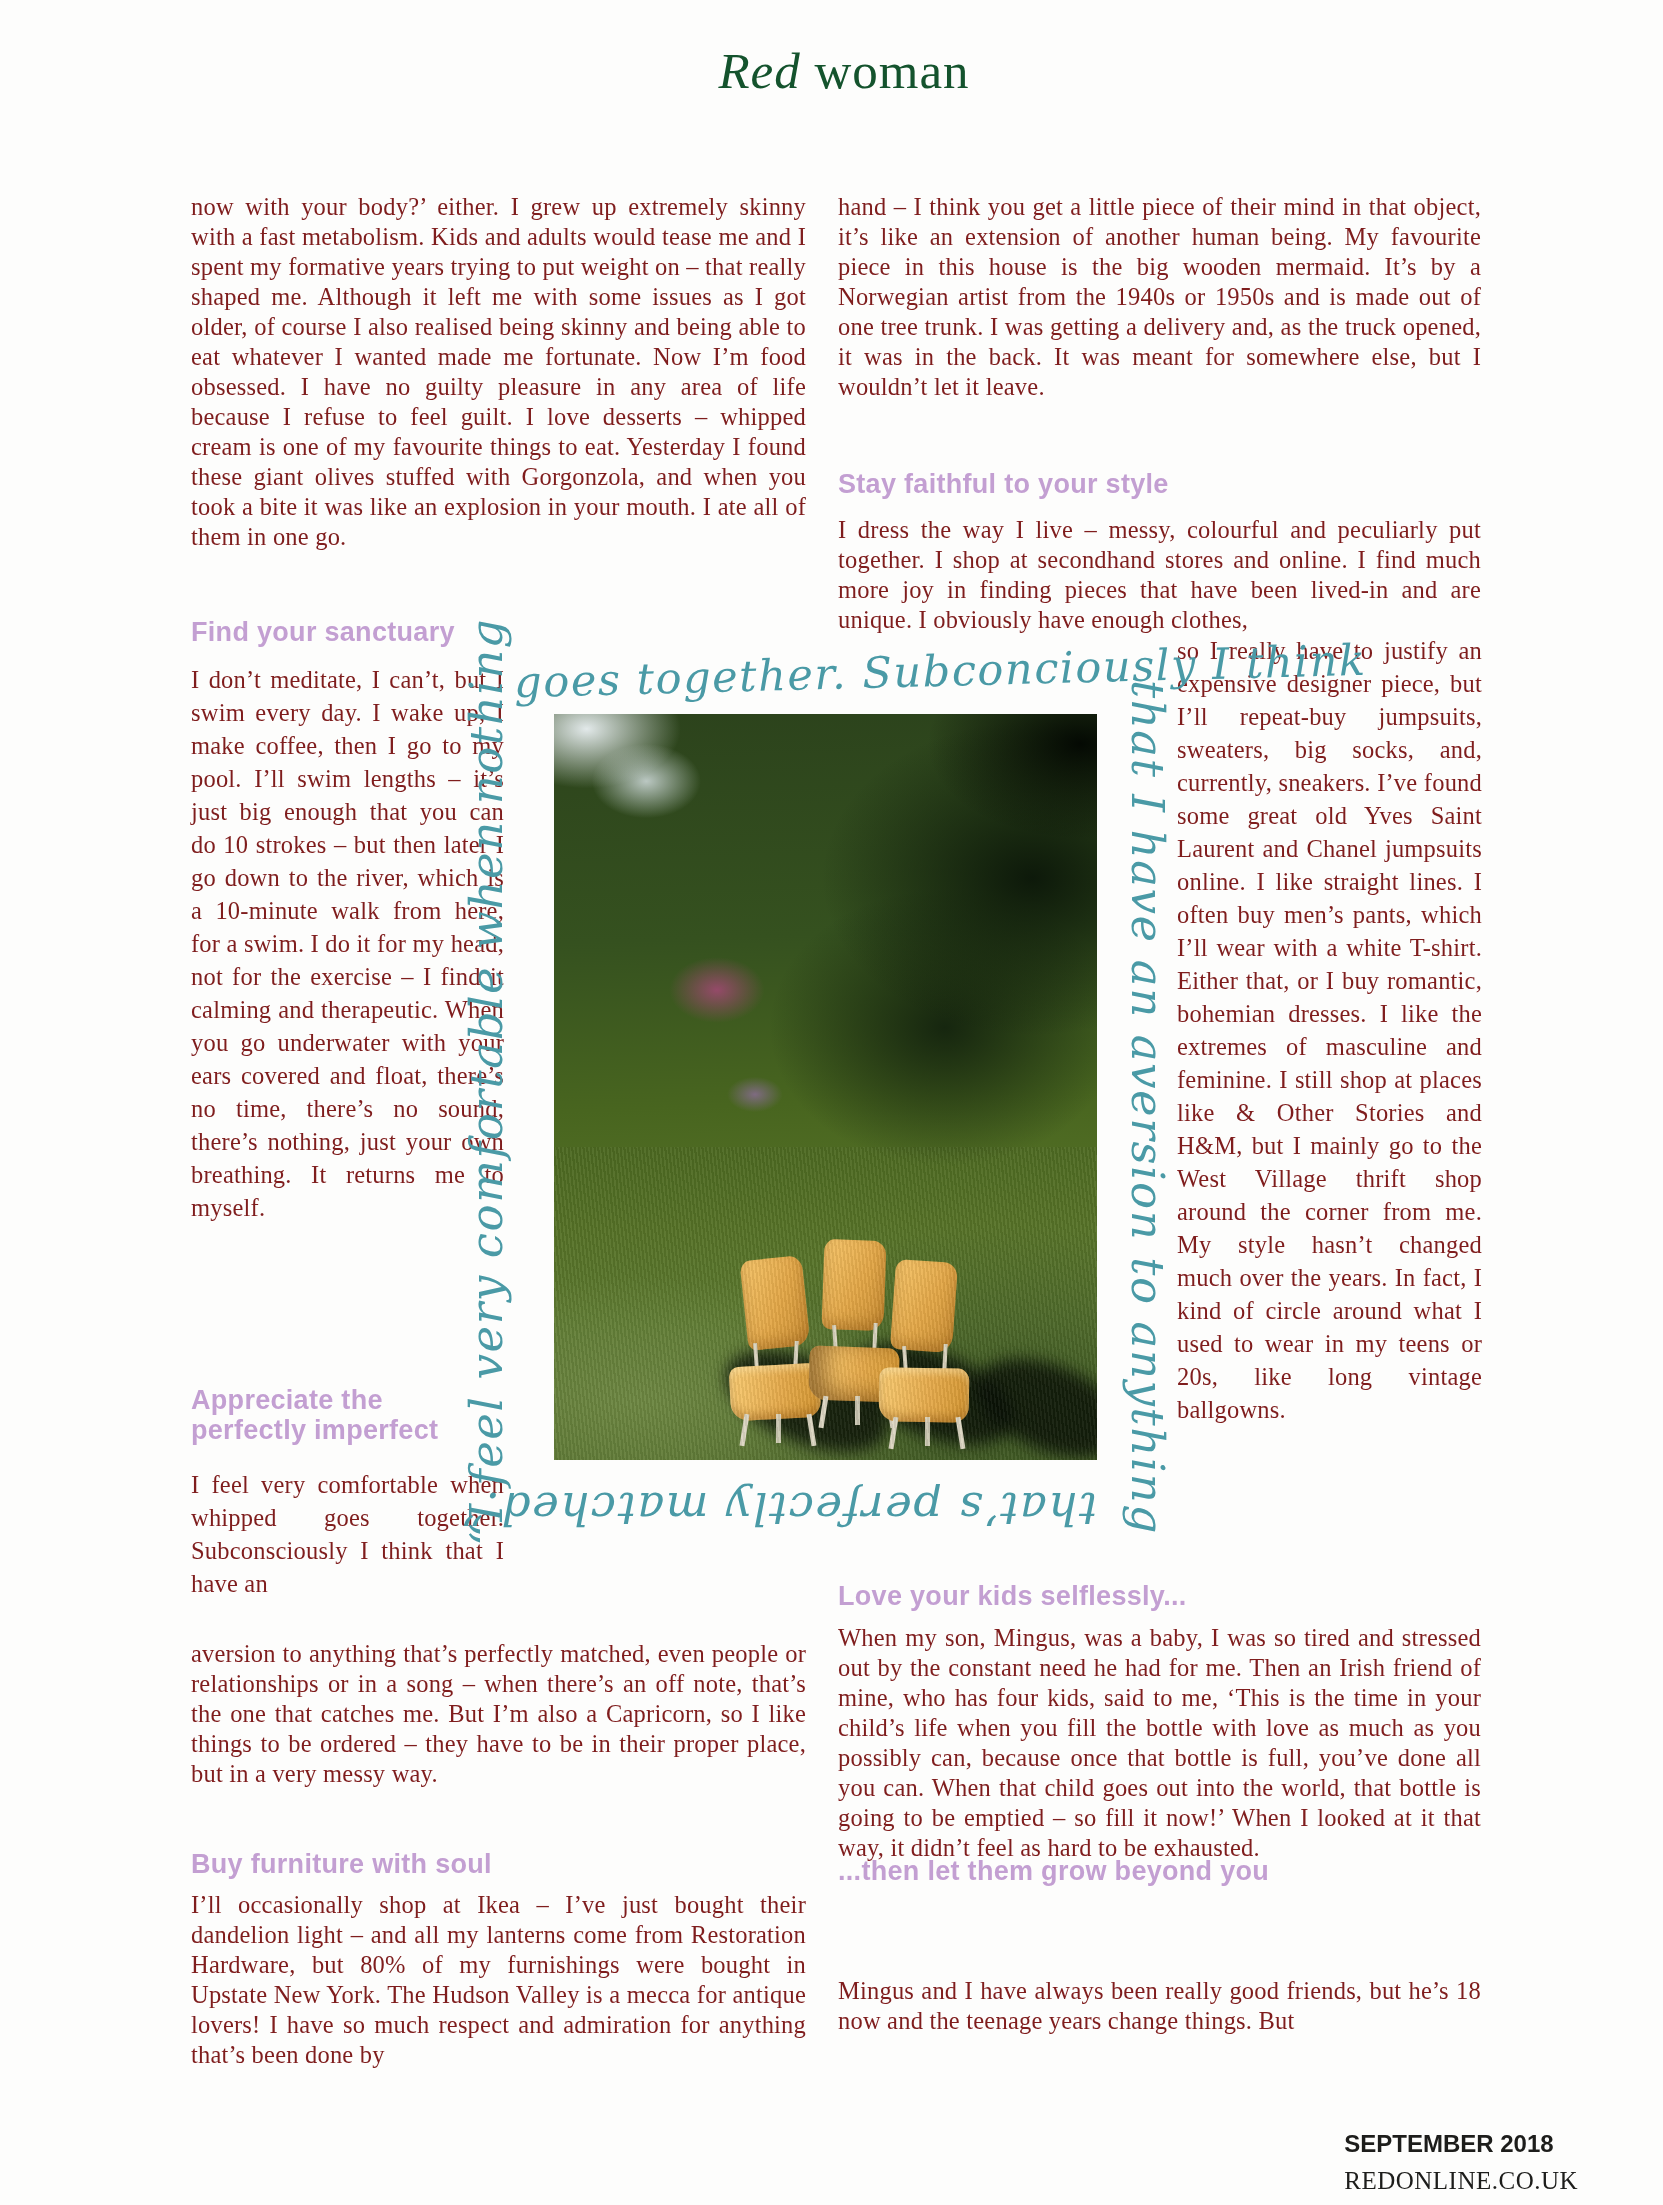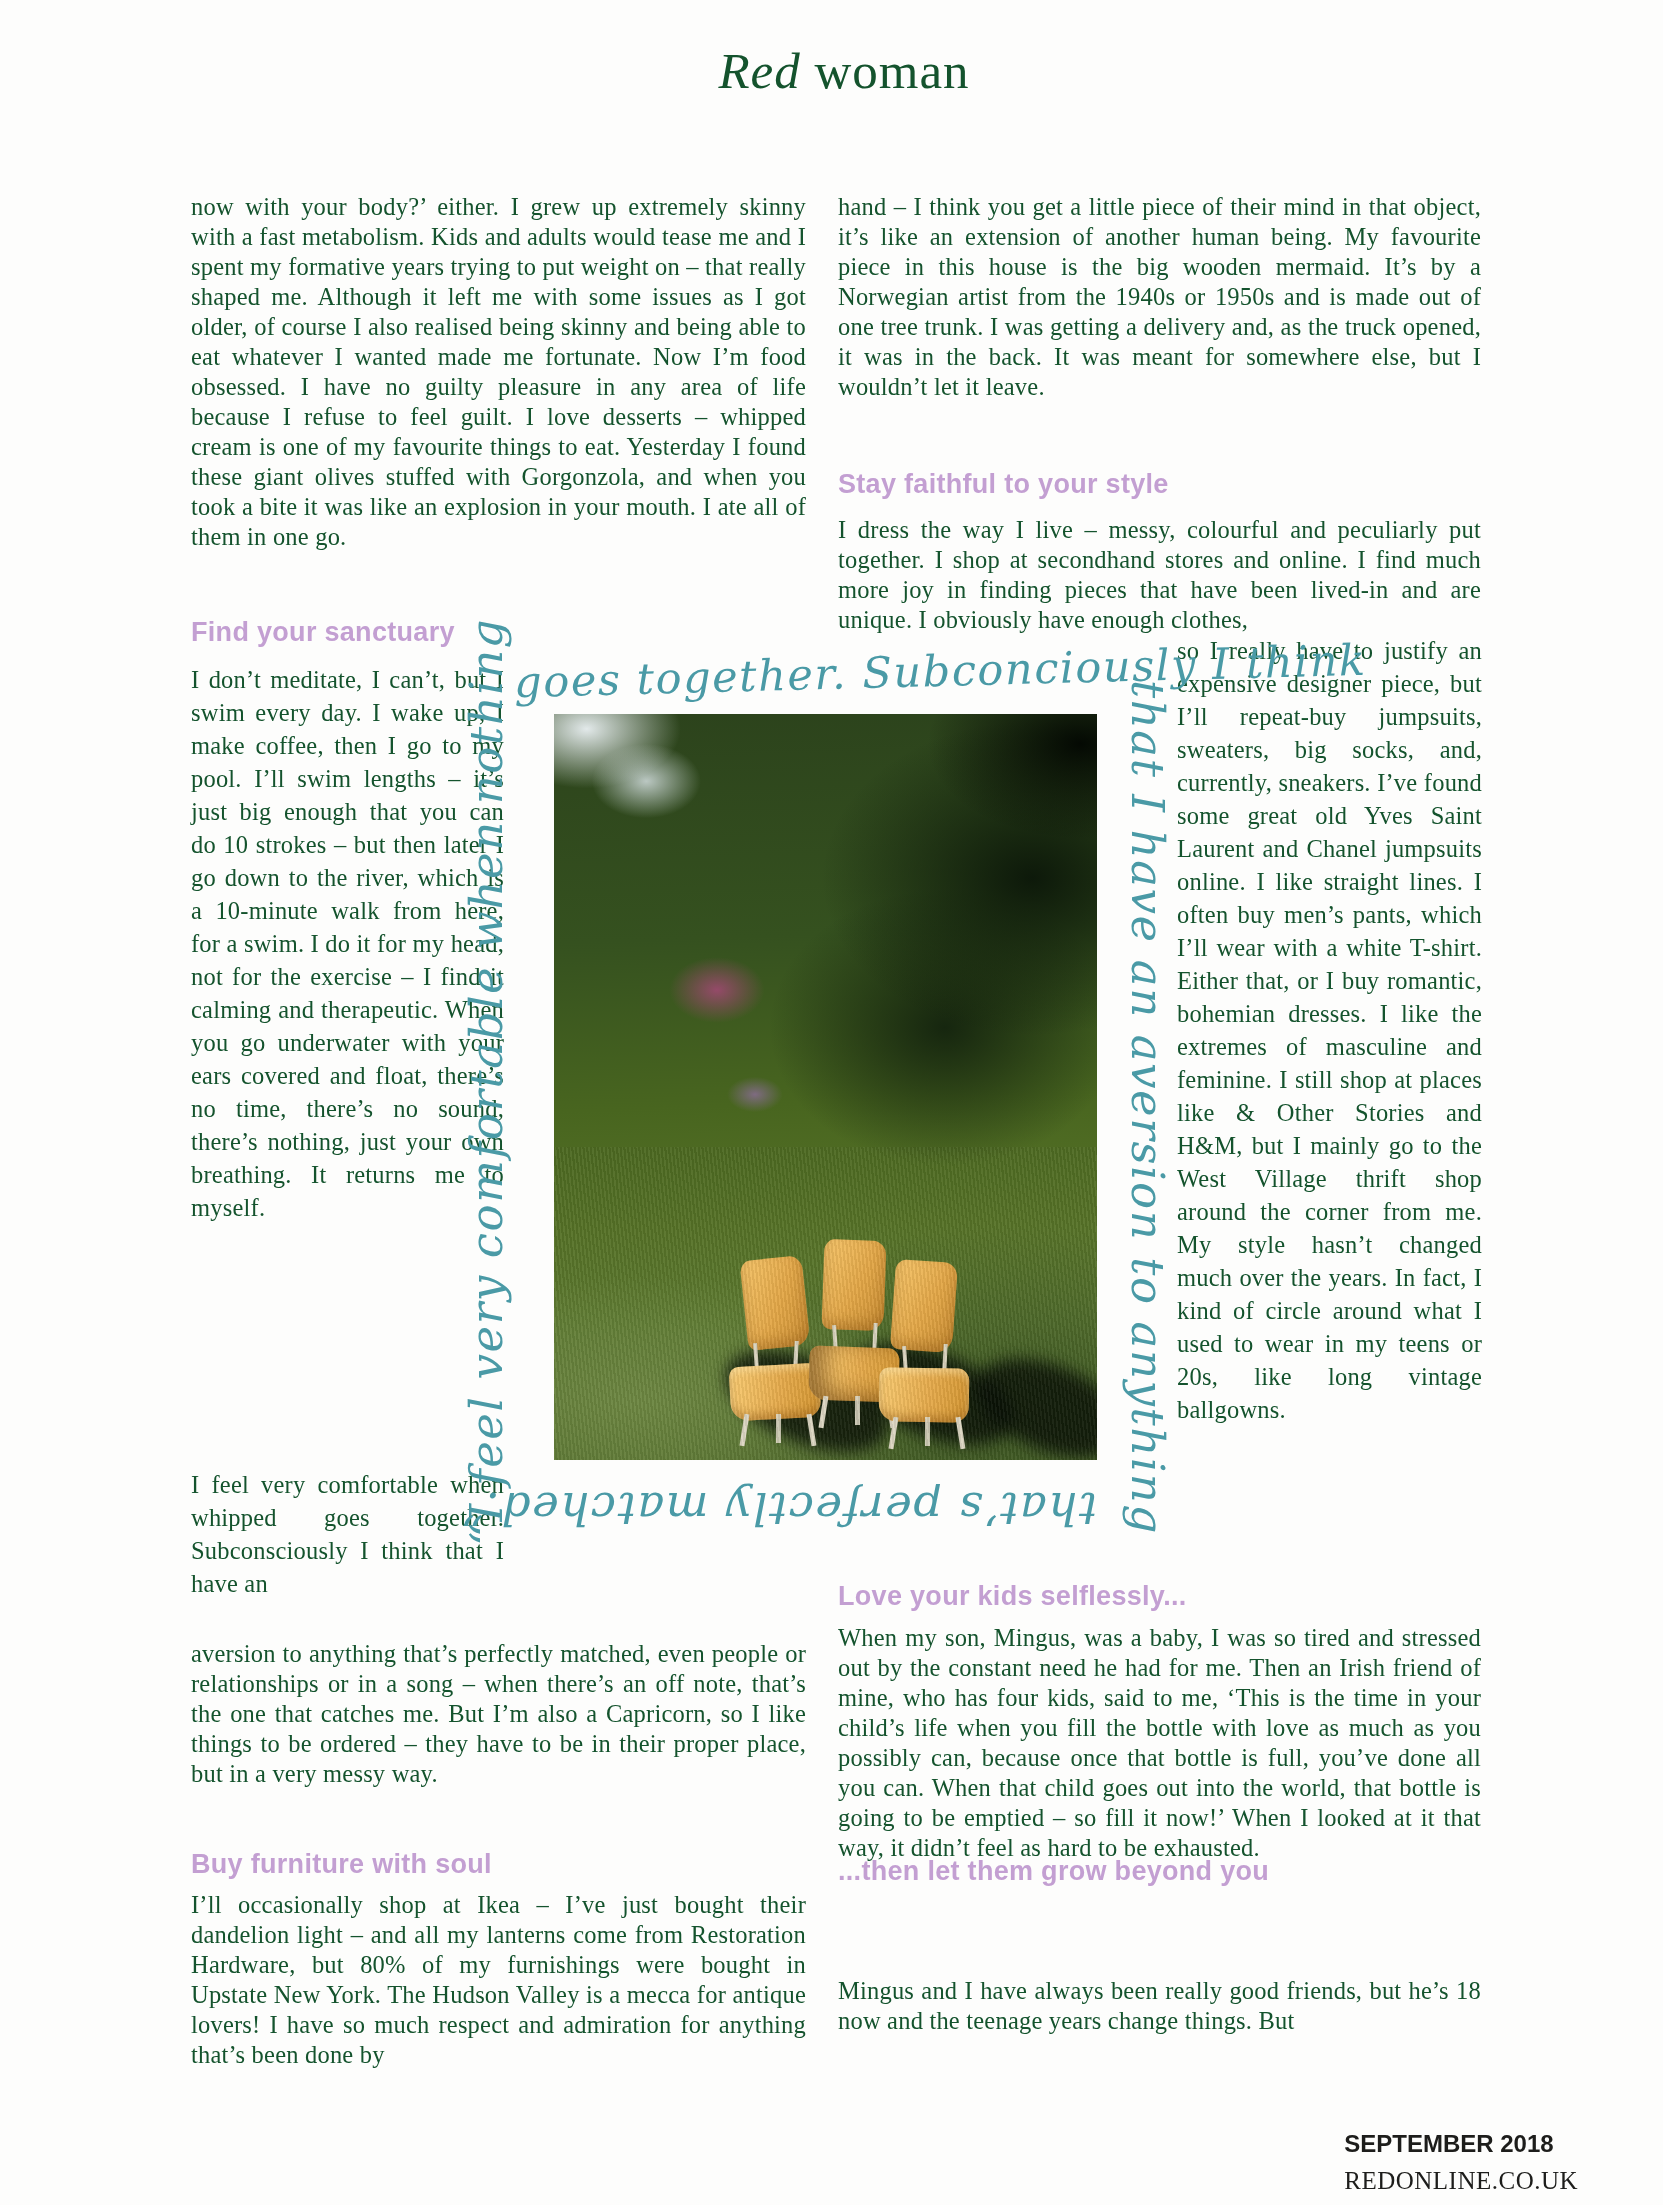--- a/index.html
+++ b/index.html
@@ -13,21 +13,21 @@
   .masthead {
     position:absolute; top:45px; left:12px; width:100%;
     text-align:center; font-size:51px; line-height:1.05;
     letter-spacing:1px; color:#14532d; font-weight:400;
   }
   .masthead .it { font-style:italic; }
 
   
   .copy {
     position:absolute; text-align:justify;
-    font-size:24.5px; line-height:30px; letter-spacing:0.2px; color:#14532d;
+    font-size:24.5px; line-height:30px; letter-spacing:0.2px; color:#7f1d1d;
   }
   .copy.narrow { line-height:33px; }
 
   .heading {
     position:absolute; font-family:Liberation Sans, sans-serif;
     font-weight:700; font-size:27px; line-height:30px;
     color:#c39fd2; letter-spacing:0.3px;
   }
 
   
@@ -105,20 +105,21 @@
 
   <div class="masthead">
     <span class="it">Red</span><span> woman</span>
   </div>
 
   <div class="copy" style="left:191px; top:192px; width:615px;">now with your body?’ either. I grew up extremely skinny with a fast metabolism. Kids and adults would tease me and I spent my formative years trying to put weight on – that really shaped me. Although it left me with some issues as I got older, of course I also realised being skinny and being able to eat whatever I wanted made me fortunate. Now I’m food obsessed. I have no guilty pleasure in any area of life because I refuse to feel guilt. I love desserts – whipped cream is one of my favourite things to eat. Yesterday I found these giant olives stuffed with Gorgonzola, and when you took a bite it was like an explosion in your mouth. I ate all of them in one go.</div>
 
   <div class="heading" style="left:191px; top:617px;">Find your sanctuary</div>
   <div class="copy narrow" style="left:191px; top:663px; width:313px;">I don’t meditate, I can’t, but I swim every day. I wake up, I make coffee, then I go to my pool. I’ll swim lengths – it’s just big enough that you can do 10 strokes – but then later I go down to the river, which is a 10-minute walk from here, for a swim. I do it for my head, not for the exercise – I find it calming and therapeutic. When you go underwater with your ears covered and float, there’s no time, there’s no sound, there’s nothing, just your own breathing. It returns me to myself.</div>
 
+  <div class="heading" style="left:191px; top:1385px; width:292px;">Appreciate the perfectly imperfect</div>
   <div class="copy narrow" style="left:191px; top:1468px; width:313px;">I feel very comfortable when whipped goes together. Subconsciously I think that I have an</div>
   <div class="copy" style="left:191px; top:1639px; width:615px;">aversion to anything that’s perfectly matched, even people or relationships or in a song – when there’s an off note, that’s the one that catches me. But I’m also a Capricorn, so I like things to be ordered – they have to be in their proper place, but in a very messy way.</div>
 
   <div class="heading" style="left:191px; top:1849px;">Buy furniture with soul</div>
   <div class="copy" style="left:191px; top:1890px; width:615px;">I’ll occasionally shop at Ikea – I’ve just bought their dandelion light – and all my lanterns come from Restoration Hardware, but 80% of my furnishings were bought in Upstate New York. The Hudson Valley is a mecca for antique lovers! I have so much respect and admiration for anything that’s been done by</div>
 
   <div class="copy" style="left:838px; top:192px; width:643px;">hand – I think you get a little piece of their mind in that object, it’s like an extension of another human being. My favourite piece in this house is the big wooden mermaid. It’s by a Norwegian artist from the 1940s or 1950s and is made out of one tree trunk. I was getting a delivery and, as the truck opened, it was in the back. It was meant for somewhere else, but I wouldn’t let it leave.</div>
 
   <div class="heading" style="left:838px; top:469px;">Stay faithful to your style</div>
   <div class="copy" style="left:838px; top:515px; width:643px;">I dress the way I live – messy, colourful and peculiarly put together. I shop at secondhand stores and online. I find much more joy in finding pieces that have been lived-in and are unique. I obviously have enough clothes,</div>

